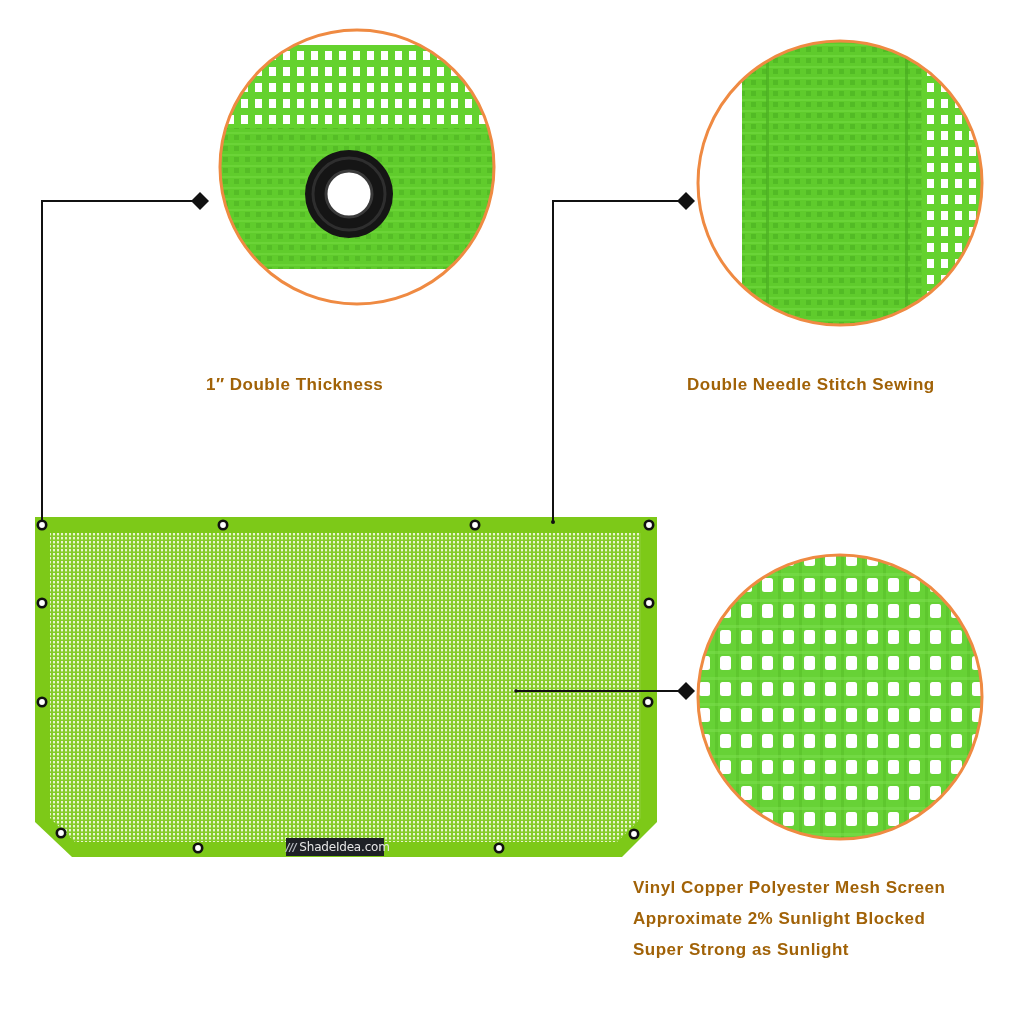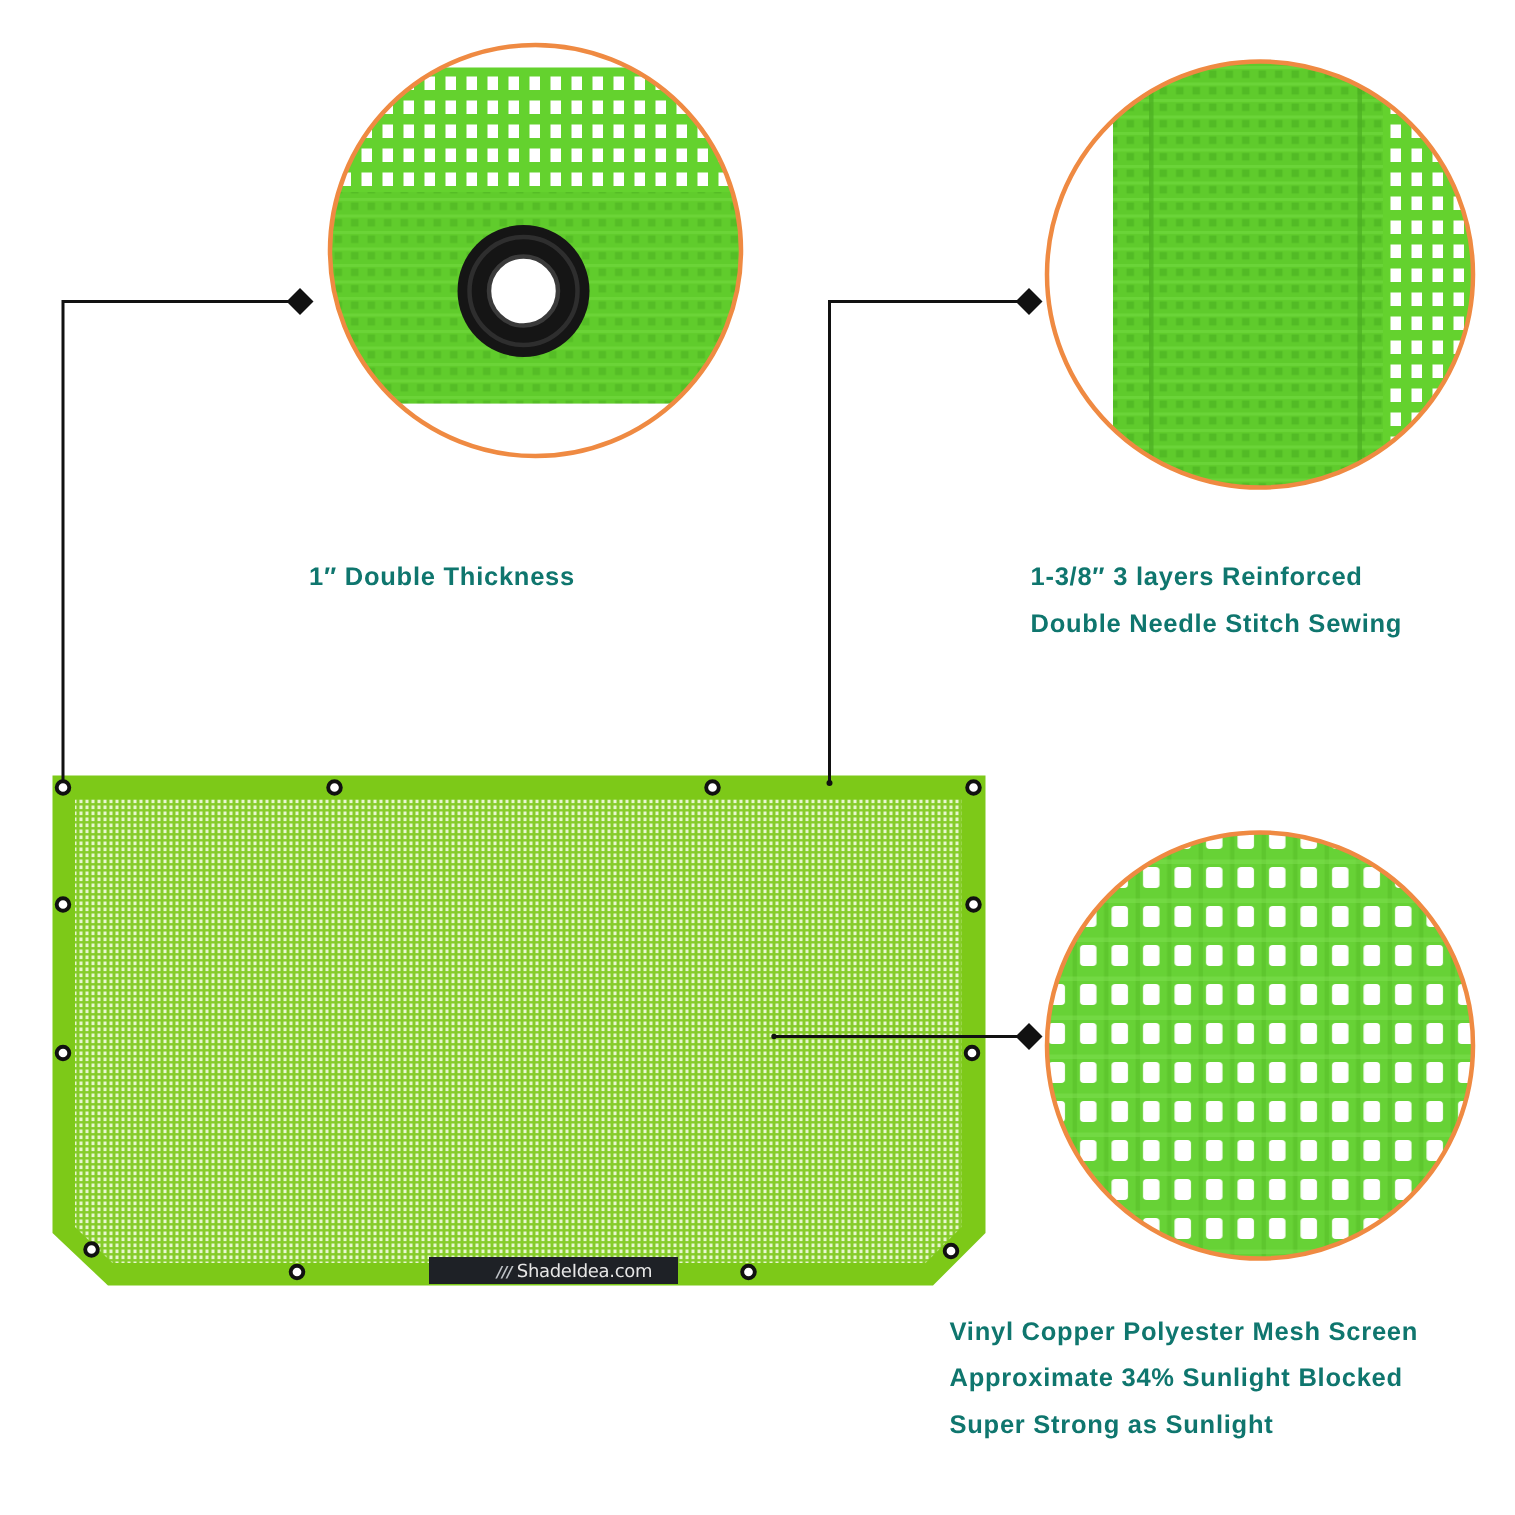--- a/index.html
+++ b/index.html
@@ -1,23 +1,23 @@
 <!DOCTYPE html>
 <html><head>
   <meta charset="utf-8">
   <style>
     html, body { margin: 0; padding: 0; background: #ffffff; }
     body { width: 1010px; height: 1010px; position: relative; overflow: hidden;
            font-family: "Liberation Sans", "DejaVu Sans", sans-serif; }
-    .caption { position: absolute; font-weight: bold; font-size: 17px; color: #0f766e;
+    .caption { position: absolute; font-weight: bold; font-size: 17px; color: #a16207;
                letter-spacing: 0.5px; line-height: 31px; white-space: nowrap; }
     .caption div { display: block; }
-    .watermark { position: absolute; left: 286px; top: 838px; width: 138px; height: 18px;
+    .watermark { position: absolute; left: 286px; top: 838px; width: 98px; height: 18px;
                  background: #1e2126; color: #e6e6e6; font-size: 12px; line-height: 18px;
-                 text-align: center; font-family: "DejaVu Sans", sans-serif; letter-spacing: -0.2px; padding-left: 28px; }
+                 text-align: center; font-family: "DejaVu Sans", sans-serif; letter-spacing: -0.2px; }
     .watermark .logo { font-style: italic; font-weight: bold; color: #bfc3c8; margin-right: 3px; font-size: 10px; }
     svg { position: absolute; left: 0; top: 0; }
   </style>
 </head>
 <body>
 
 <svg width="1010" height="1010" viewBox="0 0 1010 1010">
   <defs>
     <pattern id="meshFine" width="4" height="4" patternUnits="userSpaceOnUse">
       <rect width="4" height="4" fill="#86cc2a"></rect>
@@ -117,21 +117,20 @@
 
 <div class="watermark">
   <span class="logo">///</span><span>ShadeIdea.com</span>
 </div>
 
 <div class="caption" style="left:206px; top:369px;">
   <div>1″ Double Thickness</div>
 </div>
 
 <div class="caption" style="left:687px; top:369px;">
-  <div>1-3/8″ 3 layers Reinforced</div>
   <div>Double Needle Stitch Sewing</div>
 </div>
 
 <div class="caption" style="left:633px; top:872px;">
   <div>Vinyl Copper Polyester Mesh Screen</div>
-  <div>Approximate 34% Sunlight Blocked</div>
+  <div>Approximate 2% Sunlight Blocked</div>
   <div>Super Strong as Sunlight</div>
 </div>
 
 </body></html>

